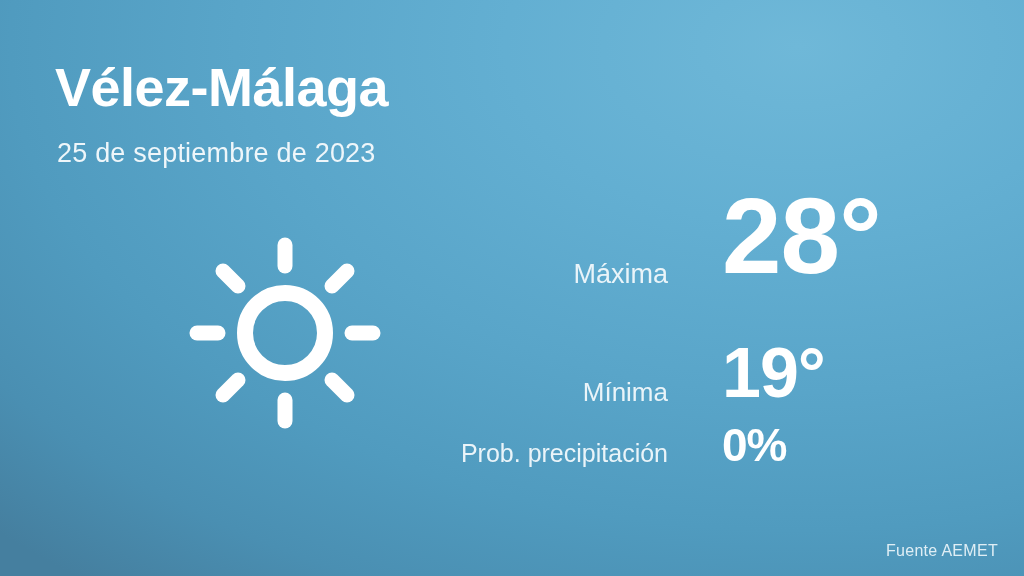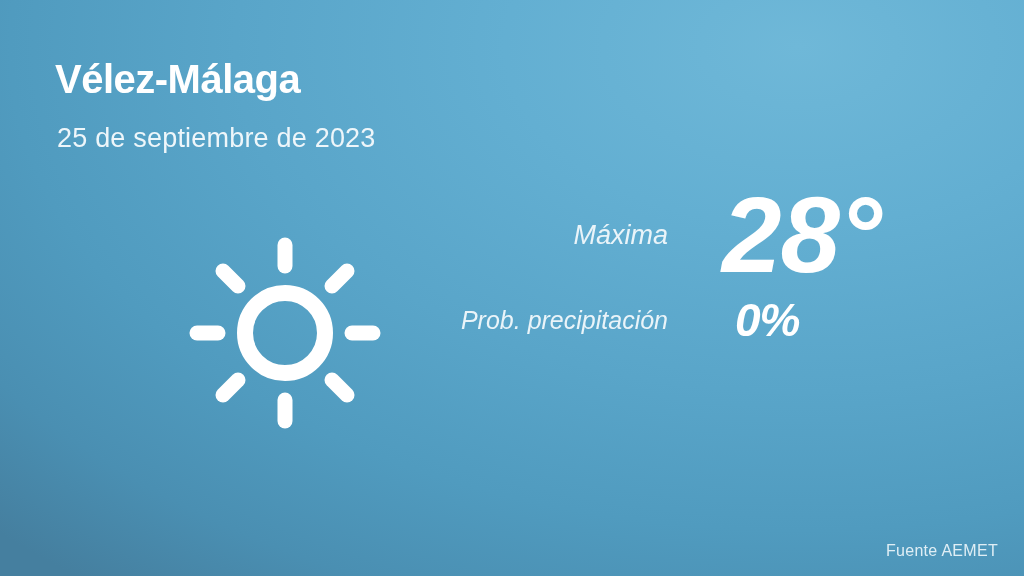--- a/index.html
+++ b/index.html
@@ -30,21 +30,21 @@
   }
 
   
   #header {
     position: absolute;
     left: 55px;
     top: 58px;
   }
   #city-title {
     margin: 0;
-    font-size: 40px;
+    font-size: 54px;
     font-weight: 700;
     line-height: 1.08;
     color: #ffffff;
     letter-spacing: -0.5px;
     white-space: nowrap;
   }
   #date-line {
     margin: 22px 0 0 2px;
     font-size: 27px;
     font-weight: 300;
@@ -70,23 +70,22 @@
 
   
   #readings {
     position: absolute;
     left: 400px;
     top: 180px;
     width: 560px;
   }
   .reading-row {
     display: flex;
-    align-items: center;
+    align-items: flex-end;
     width: 100%;
-    font-style: italic;
   }
   .reading-label {
     flex: 0 0 268px;
     text-align: right;
     color: #eaf4f9;
     font-weight: 300;
     white-space: nowrap;
     padding-right: 0;
   }
   .reading-value {
@@ -100,21 +99,21 @@
   }
 
   #row-max { height: 110px; }
   #row-max .reading-label { font-size: 27px; }
   #row-max .reading-value { font-size: 107px; line-height: 1; }
 
   #row-min { height: 118px; }
   #row-min .reading-label { font-size: 26px; }
   #row-min .reading-value { font-size: 70px; line-height: 1; }
 
-  #row-precip { height: 60px; gap: 13px; }
+  #row-precip { height: 60px; }
   #row-precip .reading-label { font-size: 25px; }
   #row-precip .reading-value { font-size: 46px; line-height: 1; }
 
   
   #source-note {
     position: absolute;
     right: 26px;
     bottom: 16px;
     font-size: 16px;
     font-weight: 400;
@@ -151,20 +150,24 @@
     </svg>
   </div>
 
   <div id="readings">
 
     <div class="reading-row" id="row-max">
       <div class="reading-label">Máxima</div>
       <div class="reading-value">28°</div>
     </div>
 
+    <div class="reading-row" id="row-min">
+      <div class="reading-label">Mínima</div>
+      <div class="reading-value">19°</div>
+    </div>
 
     <div class="reading-row" id="row-precip">
       <div class="reading-label">Prob. precipitación</div>
       <div class="reading-value">0%</div>
     </div>
 
   </div>
 
   <div id="source-note">Fuente AEMET</div>
 

